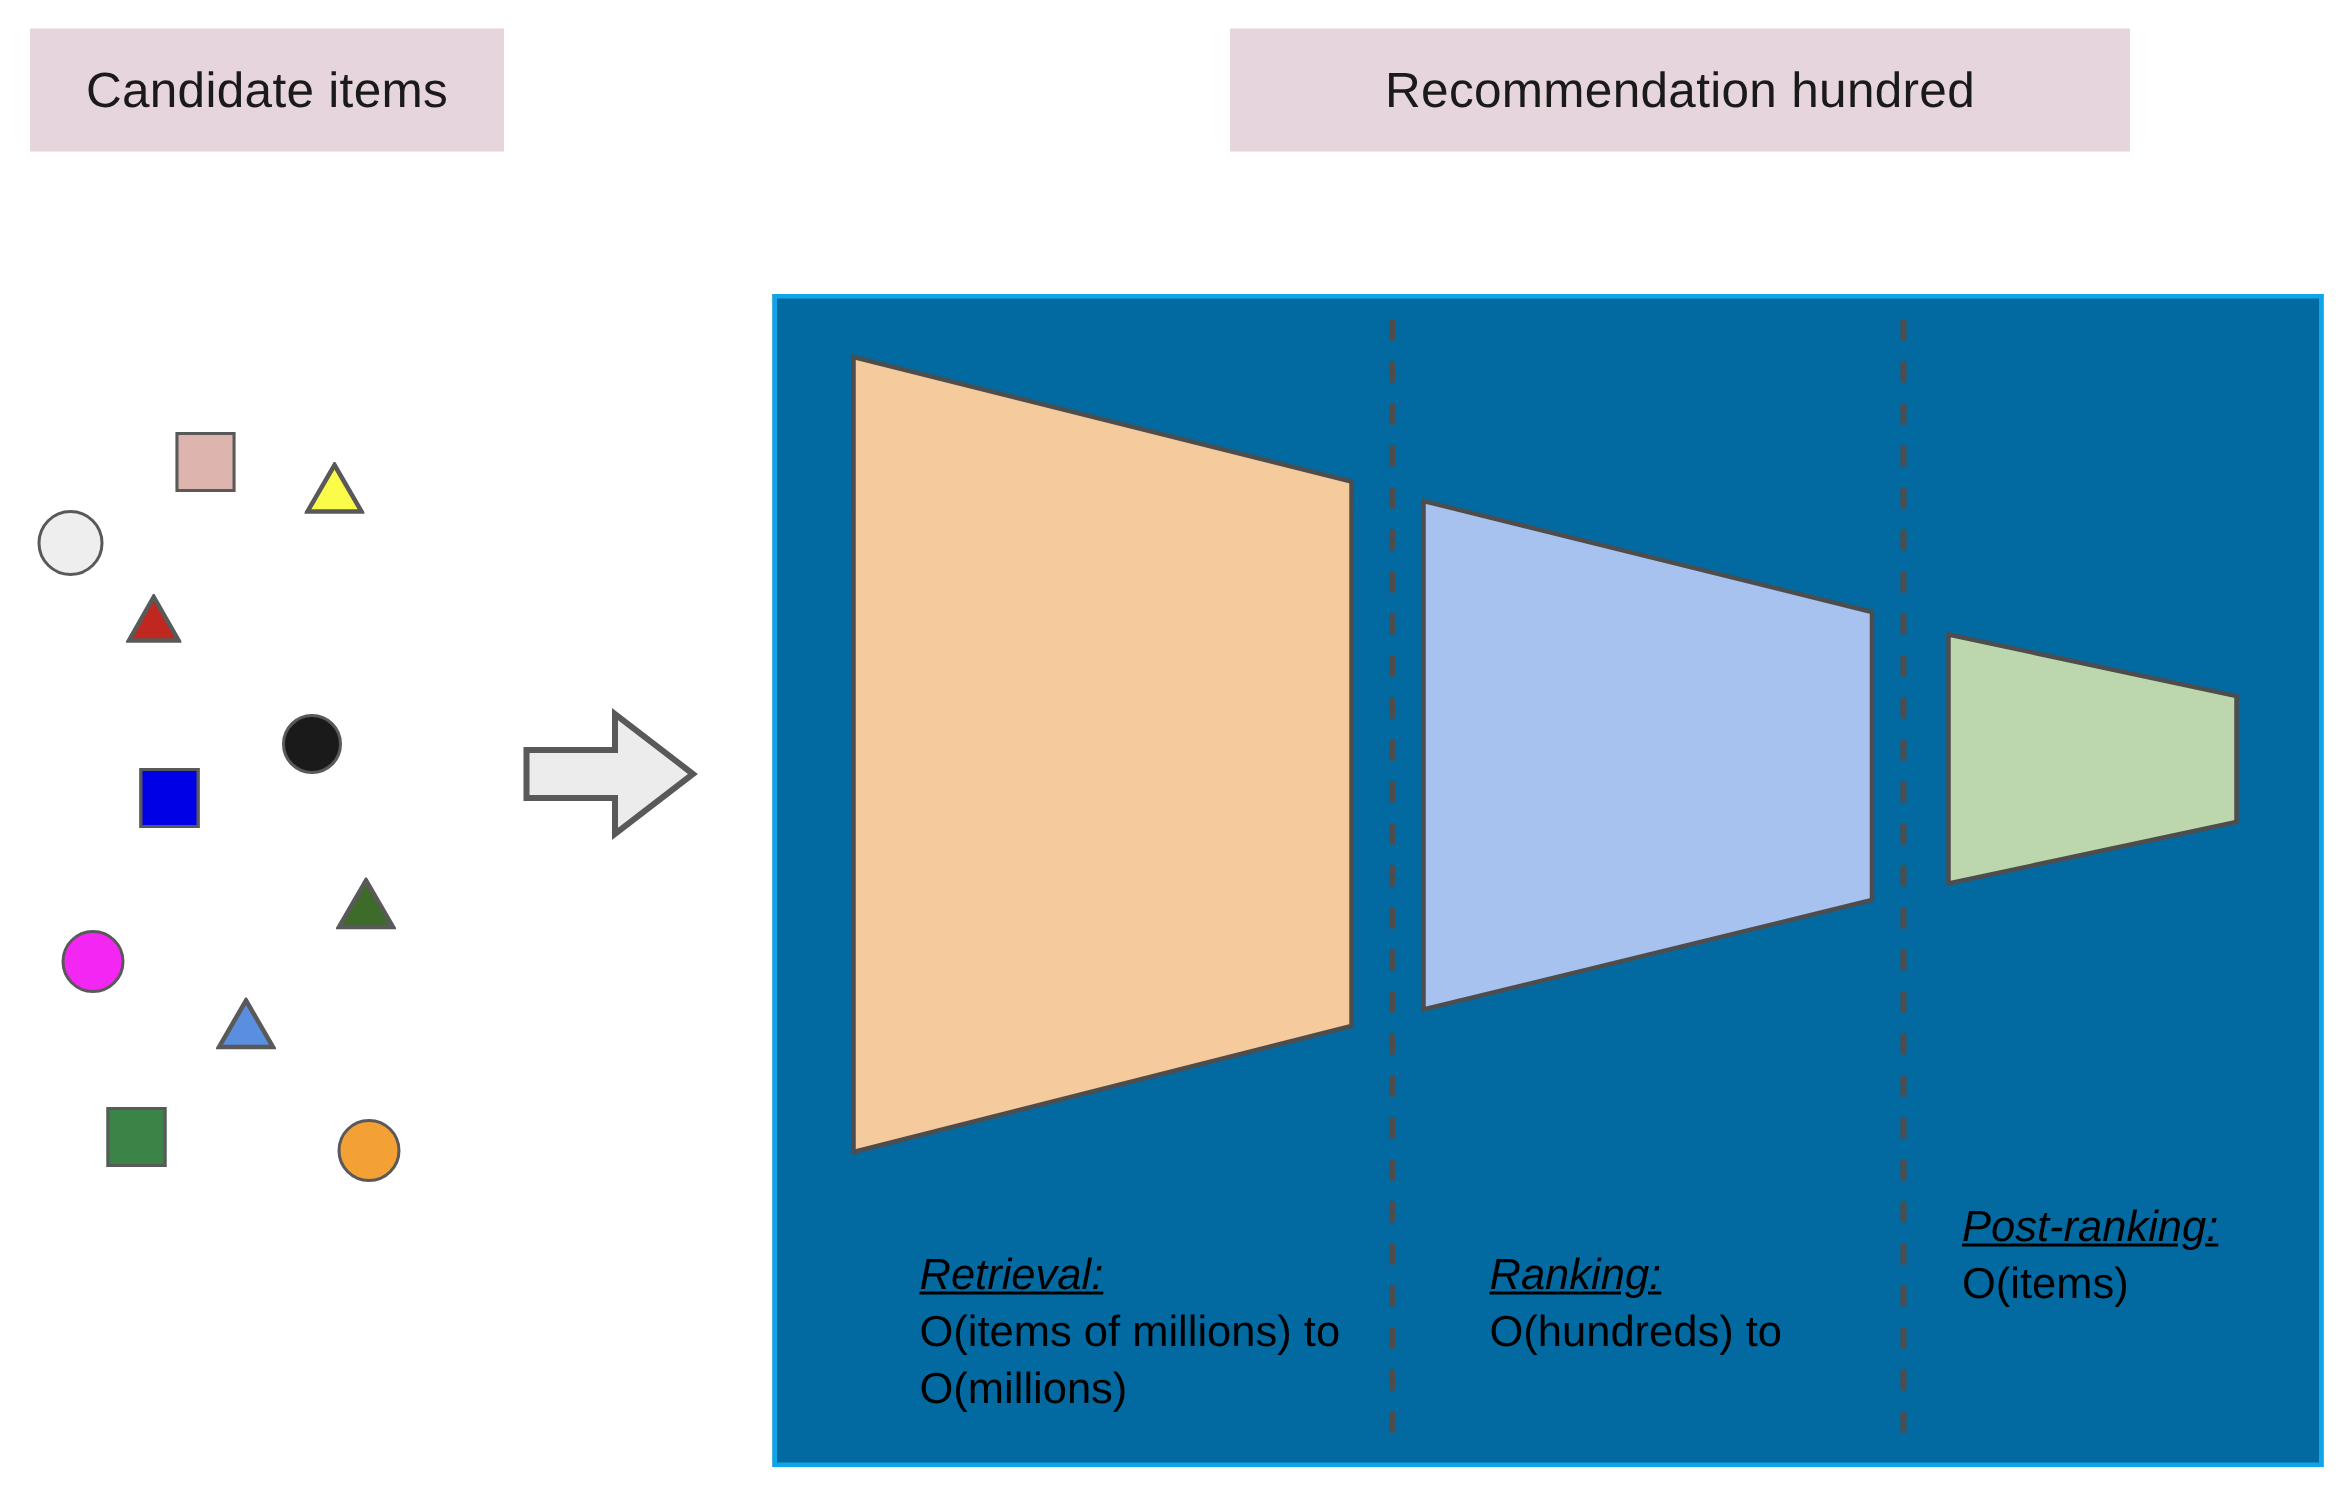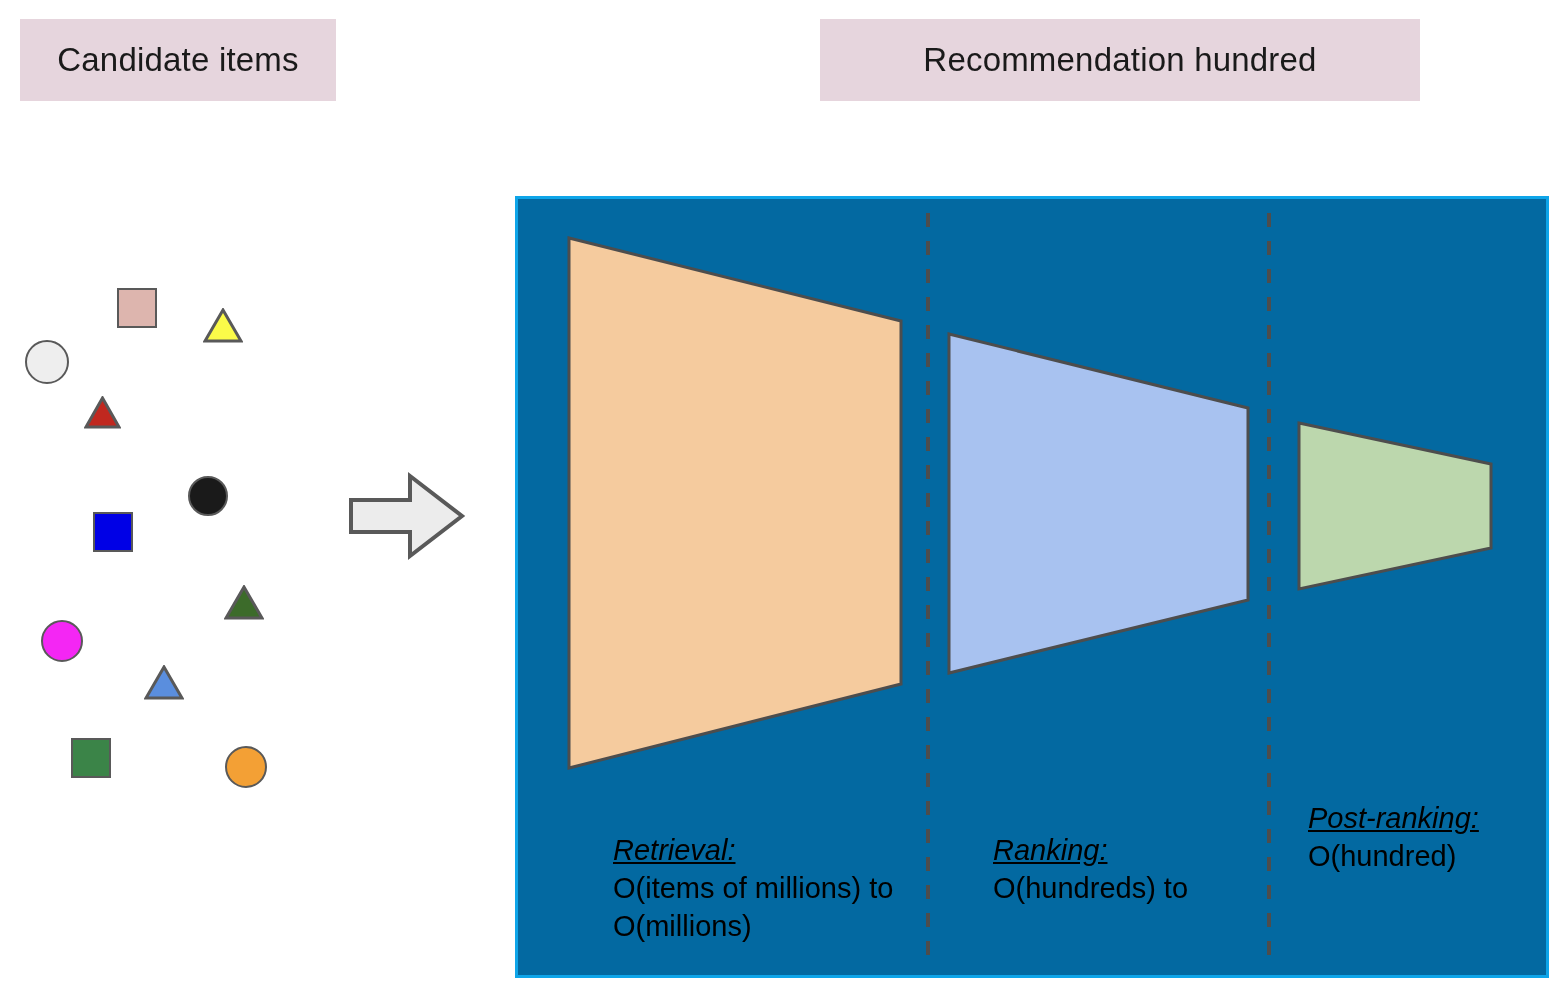--- a/index.html
+++ b/index.html
@@ -182,16 +182,16 @@
     <span class="stage-line">O(millions)</span>
   </div>
 
   <div id="caption-ranking" class="stage-caption">
     <span class="stage-title">Ranking:</span>
     <span class="stage-line">O(hundreds) to</span>
   </div>
 
   <div id="caption-post" class="stage-caption">
     <span class="stage-title">Post-ranking:</span>
-    <span class="stage-line">O(hundred)</span>
+    <span class="stage-line">O(items)</span>
   </div>
 
 </div>
 
 </body></html>

